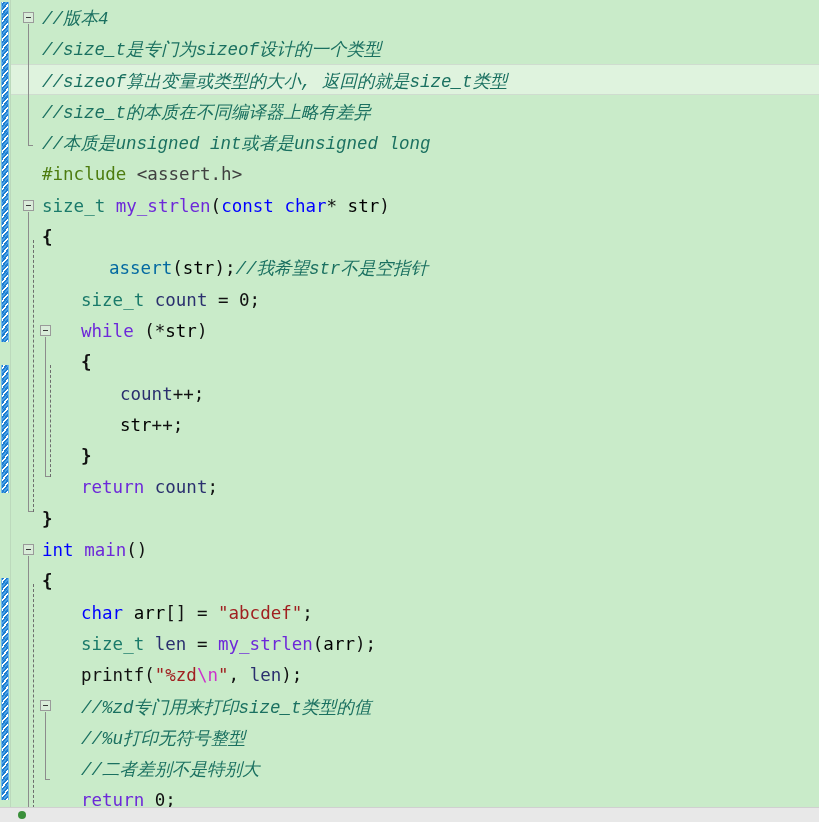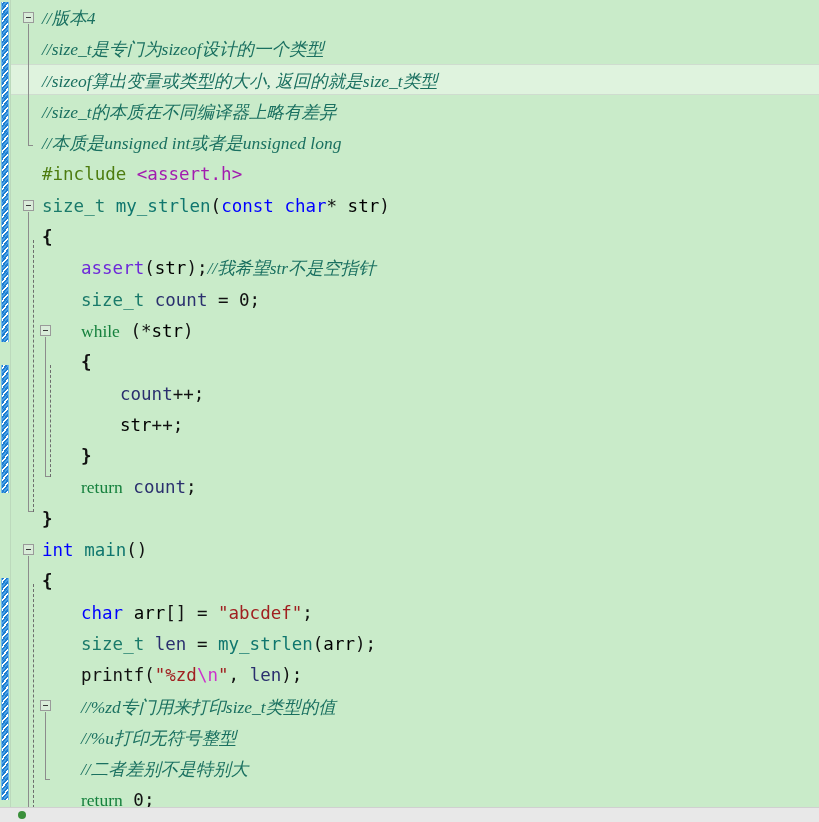--- a/index.html
+++ b/index.html
@@ -73,28 +73,28 @@
     line-height:31.3px;
     white-space:pre;
   }
   .line{
     position:relative;height:31.3px;
     padding-left:42px;
     box-sizing:border-box;
   }
 
   
-  .cmt  {color:#1a7060;font-family:Liberation Serif, serif;font-style:italic;}
+  .cmt  {color:#1a7060;font-family:Liberation Mono, monospace;font-style:italic;}
   .pre  {color:#4d7c0f;}
-  .incl {color:#a21caf;}
+  .incl {color:#404040;}
   .kw   {color:#0000ff;}
-  .ctrl {color:#15803d;font-family:Liberation Serif, serif;}
+  .ctrl {color:#6d28d9;}
   .typ  {color:#1a7a6a;}
-  .fn   {color:#0f766e;}
-  .macro{color:#6d28d9;}
+  .fn   {color:#6d28d9;}
+  .macro{color:#0369a1;margin-left:28px;}
   .id   {color:#2a2f6e;}
   .var  {color:#000000;}
   .str  {color:#a02020;}
   .esc  {color:#cc30cc;}
   .num  {color:#111111;}
   .pun  {color:#111111;}
   .brc  {color:#111111;font-weight:bold;}
 
   
   .bottomstrip{

